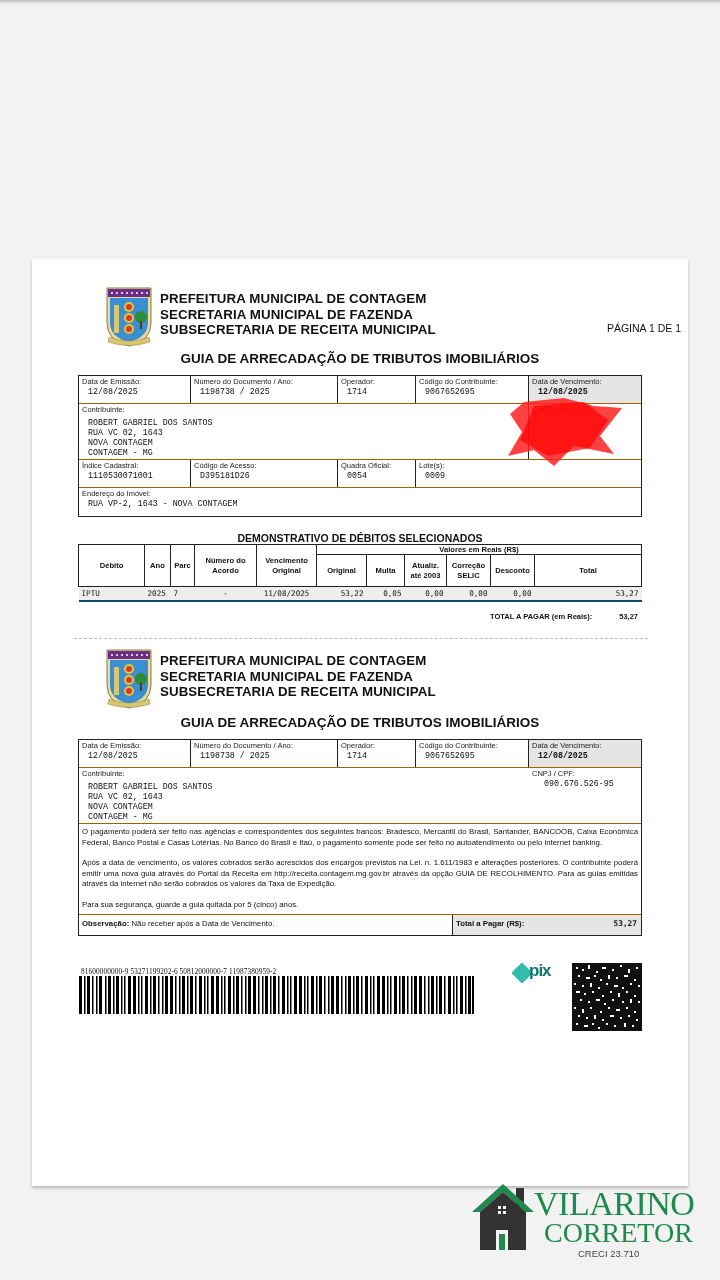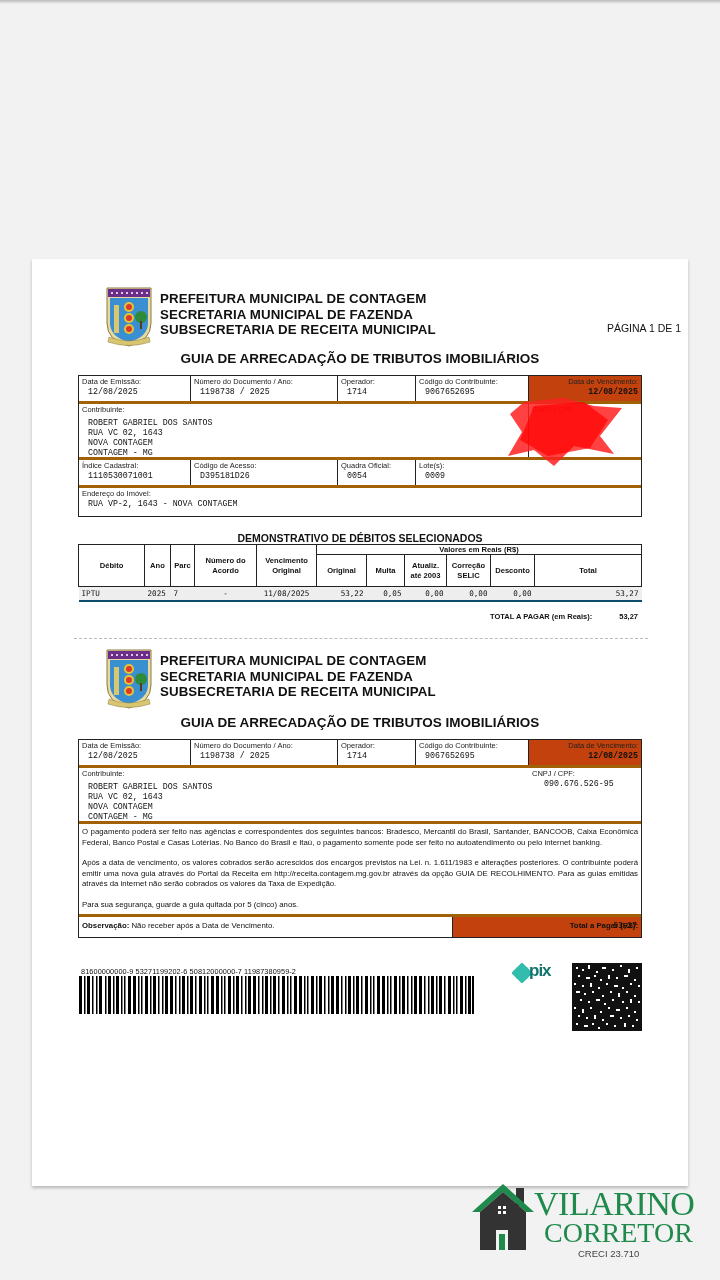--- a/index.html
+++ b/index.html
@@ -7,44 +7,44 @@
   .topbar { position: absolute; left: 0; top: 0; width: 720px; height: 4px; background: linear-gradient(#bbb, #f2f2f2); }
   .page { position: absolute; left: 32px; top: 259px; width: 656px; height: 927px; background: #fff; box-shadow: 0 2px 3px rgba(0,0,0,0.25); }
 
   .header { position: absolute; left: 74px; width: 540px; height: 64px; }
   .crest { position: absolute; left: 0; top: 0; width: 46px; height: 60px; }
   .org-lines { position: absolute; left: 54px; top: 4px; font-weight: bold; font-size: 13.3px; line-height: 15.5px; letter-spacing: 0.1px; }
   .page-num { position: absolute; right: -35px; top: 35px; font-size: 10.5px; }
   .guia-title { position: absolute; left: 0; width: 656px; text-align: center; font-weight: bold; font-size: 13.5px; }
 
   .box { position: absolute; left: 46px; width: 564px; border: 1px solid #222; }
-  .row { display: flex; border-bottom: 3px solid #a16207; }
+  .row { display: flex; border-bottom: 1px solid #a16207; }
   .row:last-child { border-bottom: none; }
   .cell { border-right: 1px solid #222; padding: 1px 3px; position: relative; }
   .cell:last-child { border-right: none; }
   .lbl { font-size: 7.5px; color: #222; line-height: 10px; }
   .val { font-family: Liberation Mono, monospace; font-size: 8.3px; line-height: 10px; padding-left: 6px; }
-  .grey { background: #c2410c; text-align: right; }
+  .grey { background: #e5e5e5; }
   .bold { font-weight: bold; }
 
   .redact { position: absolute; width: 100px; height: 60px; }
 
   .demo-title { position: absolute; left: 46px; width: 564px; text-align: center; font-weight: bold; font-size: 10.5px; }
   table.debt { position: absolute; left: 46px; width: 564px; border-collapse: collapse; font-size: 7.6px; }
   table.debt th { border: 1.5px solid #222; font-weight: bold; text-align: center; padding: 1px; line-height: 10px; }
   table.debt td { font-family: "DejaVu Sans Mono", monospace; font-size: 7.6px; padding: 2px 3px; background: #eee; }
   .total-line { position: absolute; left: 46px; width: 564px; font-size: 7.5px; font-weight: bold; }
 
   .dash { position: absolute; left: 42px; width: 574px; border-top: 1px dashed #bbb; }
 
   .info { font-size: 7.8px; line-height: 10.5px; padding: 3px 3px; text-align: justify; }
   .info p { margin-bottom: 10px; }
   .info p:last-child { margin-bottom: 1px; }
 
-  .barcode-num { position: absolute; left: 49px; font-family: Liberation Sans, sans-serif; font-size: 7.3px; letter-spacing: 0.1px; }
+  .barcode-num { position: absolute; left: 49px; font-family: Liberation Serif, serif; font-size: 7.3px; letter-spacing: 0.1px; }
   .barcode { position: absolute; left: 47px; width: 395px; height: 38px; display: flex; }
   .pix { position: absolute; }
   .qr { position: absolute; width: 70px; height: 68px; background: #111; }
 
   .brand { position: absolute; left: 470px; top: 1182px; width: 240px; height: 80px; }
   .brand-name { position: absolute; left: 64px; top: 3px; font-family: "Liberation Serif", serif; font-size: 34px; color: #1f8a4c; letter-spacing: -0.5px; line-height: 38px; }
   .brand-sub { position: absolute; left: 74px; top: 36px; font-family: "Liberation Serif", serif; font-size: 28px; color: #1f8a4c; line-height: 30px; }
   .brand-creci { position: absolute; left: 108px; top: 66px; font-size: 9.5px; color: #444; }
 </style>
 </head>

